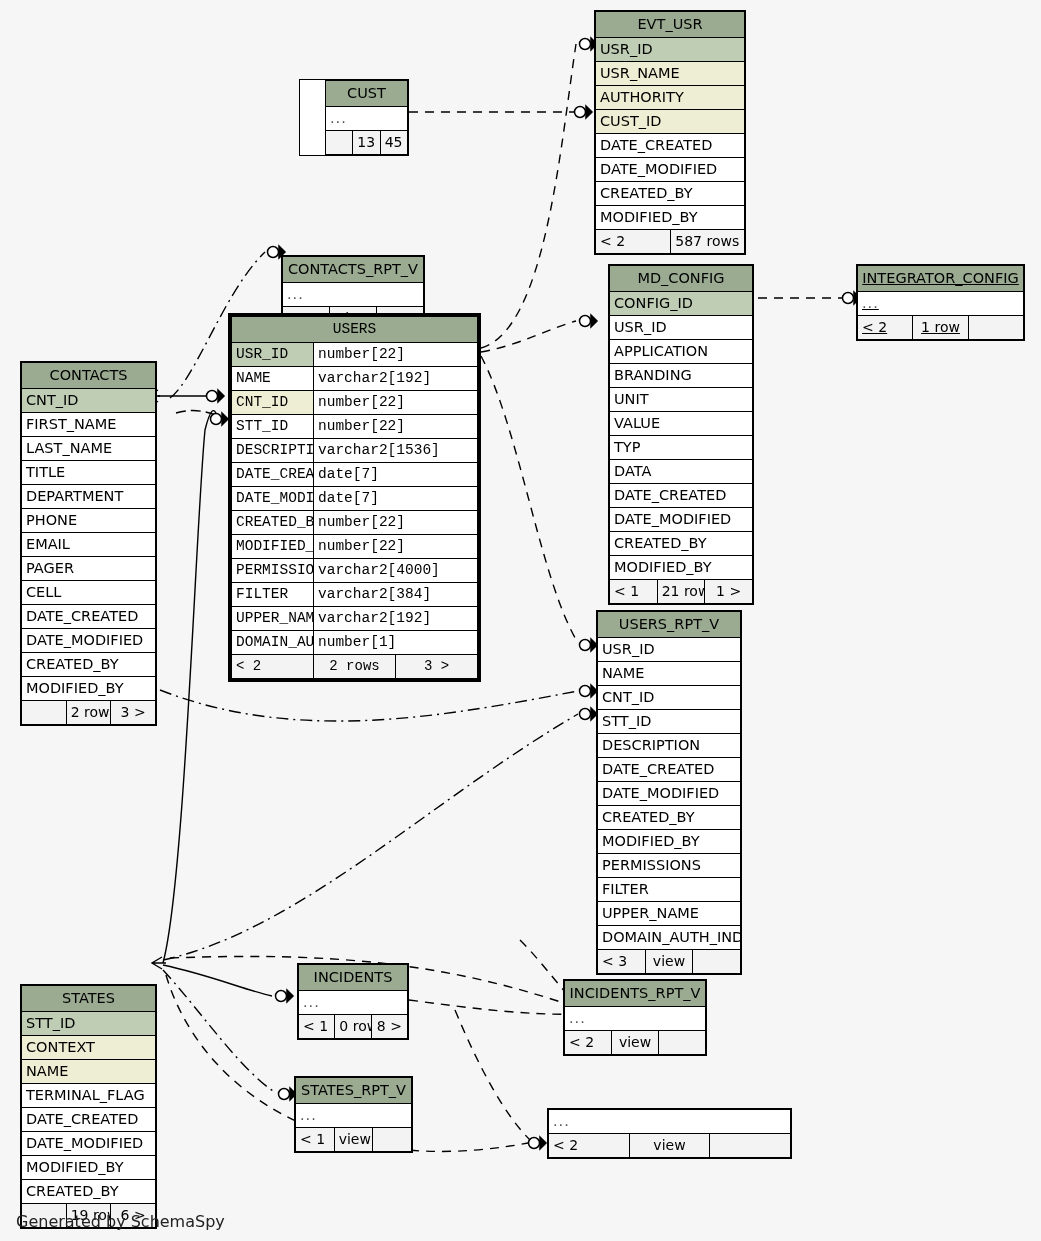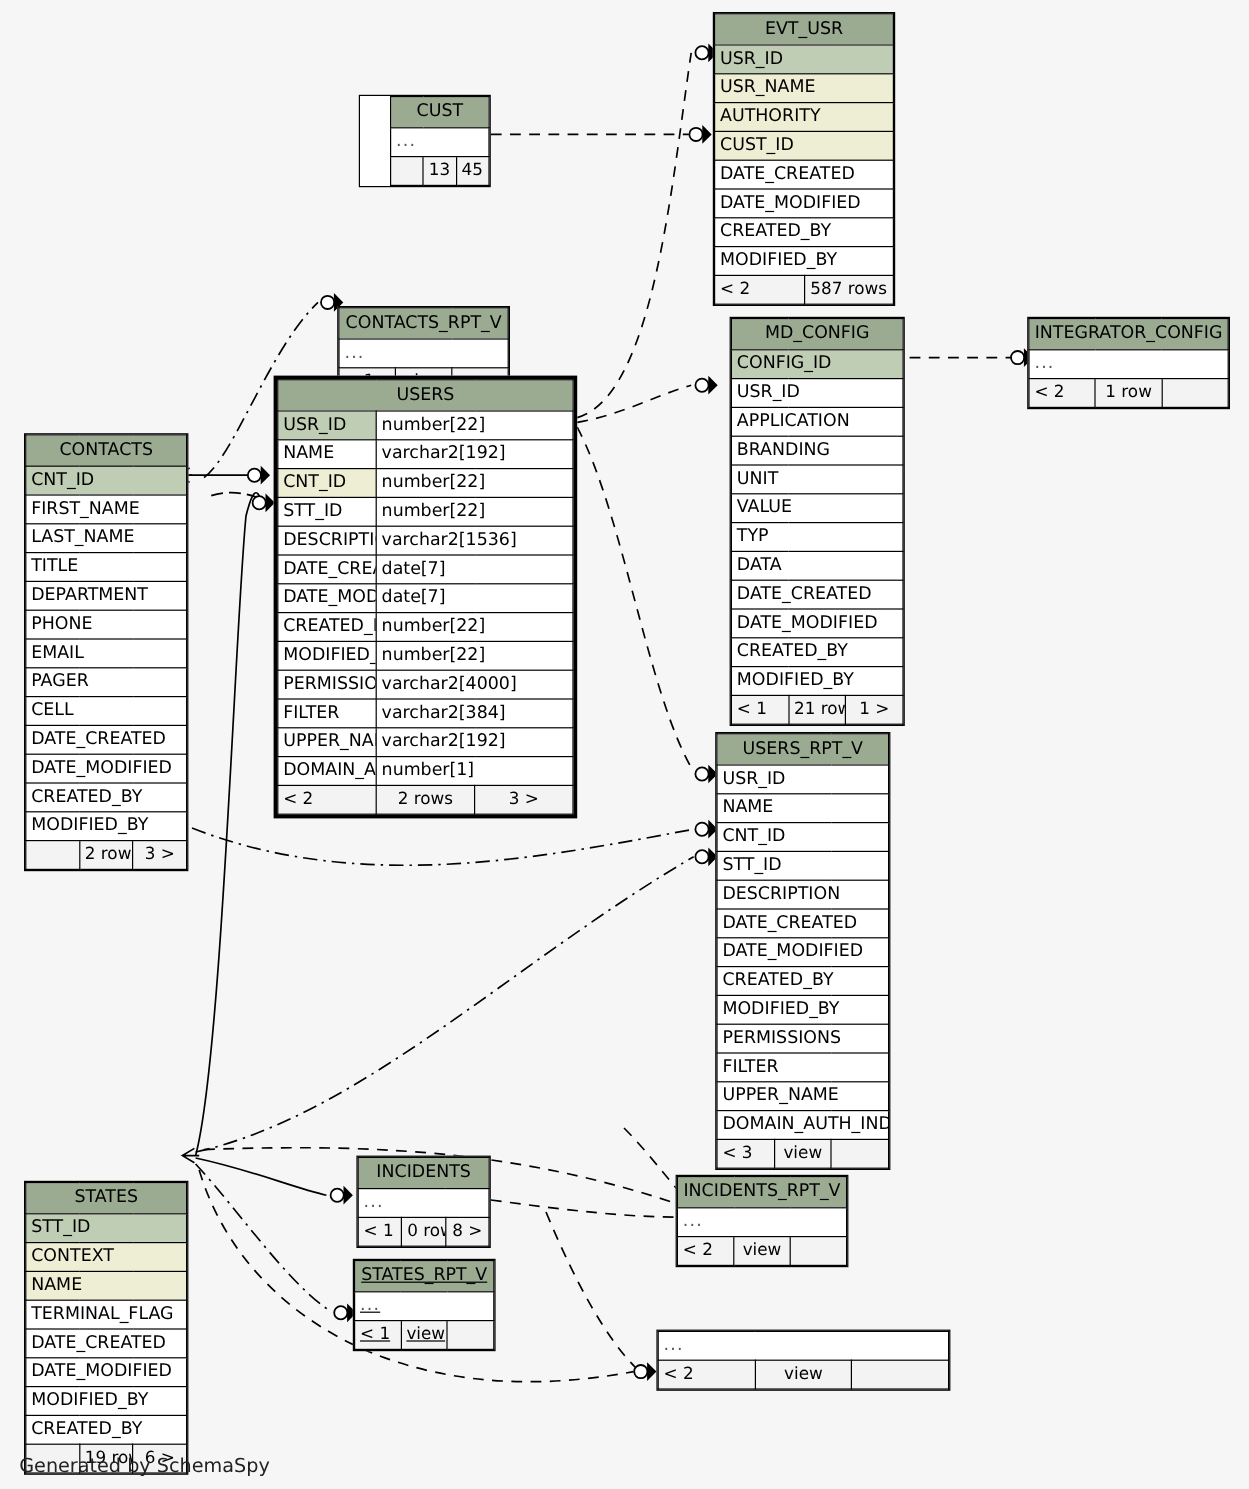--- a/index.html
+++ b/index.html
@@ -31,21 +31,21 @@
     position: absolute;
     box-sizing: border-box;
     border: 1px solid #000;
     background: #ffffff;
     border-collapse: collapse;
     font-size: 14.5px;
     color: #000;
     line-height: 1;
     z-index: 5;
   }
-  .tbl.thick { border: 3px solid #000; }
+  .tbl.thick { border: 3px solid #000; font-family: Liberation Mono, monospace; }
   .tbl table {
     border-collapse: collapse;
     width: 100%;
     table-layout: fixed;
   }
   .tbl th, .tbl td {
     border: 1px solid #000;
     padding: 2px 4px 3px 4px;
     font-weight: normal;
     text-align: left;
@@ -299,21 +299,21 @@
           </tr>
       <tr class="ftr">
         <td class="c-left" style="width:30%">&lt; 1</td>
         <td class="c-mid" style="width:42%">21 rows</td>
         <td class="c-right">1 &gt;</td>
       </tr>
     </tbody>
       </table>
   </div>
 
-  <div class="tbl" style="left:856px; top:264px; width:169px;">
+  <div class="tbl" style="left:856px; top:264px; width:169px;text-decoration:underline;">
     <table>
       <tbody>
           <tr>
             <td class="hdr" colspan="3">INTEGRATOR_CONFIG</td>
           </tr>
       <tr>
             <td class="plain ellipsis" colspan="3">...</td>
           </tr>
       <tr class="ftr">
         <td class="c-left" style="width:33%">&lt; 2</td>
@@ -569,21 +569,21 @@
           </tr>
       <tr class="ftr">
         <td class="c-left" style="width:33%">&lt; 2</td>
         <td class="c-mid" style="width:37%">view</td>
         <td class="c-right"></td>
       </tr>
     </tbody>
       </table>
   </div>
 
-  <div class="tbl" style="left:294px; top:1049px; width:119px;text-decoration:underline;">
+  <div class="tbl" style="left:294px; top:1076px; width:119px;">
     <table>
       <tbody>
           <tr>
             <td class="hdr" colspan="3">STATES_RPT_V</td>
           </tr>
       <tr>
             <td class="plain ellipsis" colspan="3">...</td>
           </tr>
       <tr class="ftr">
         <td class="c-left" style="width:31%">&lt; 1</td>

